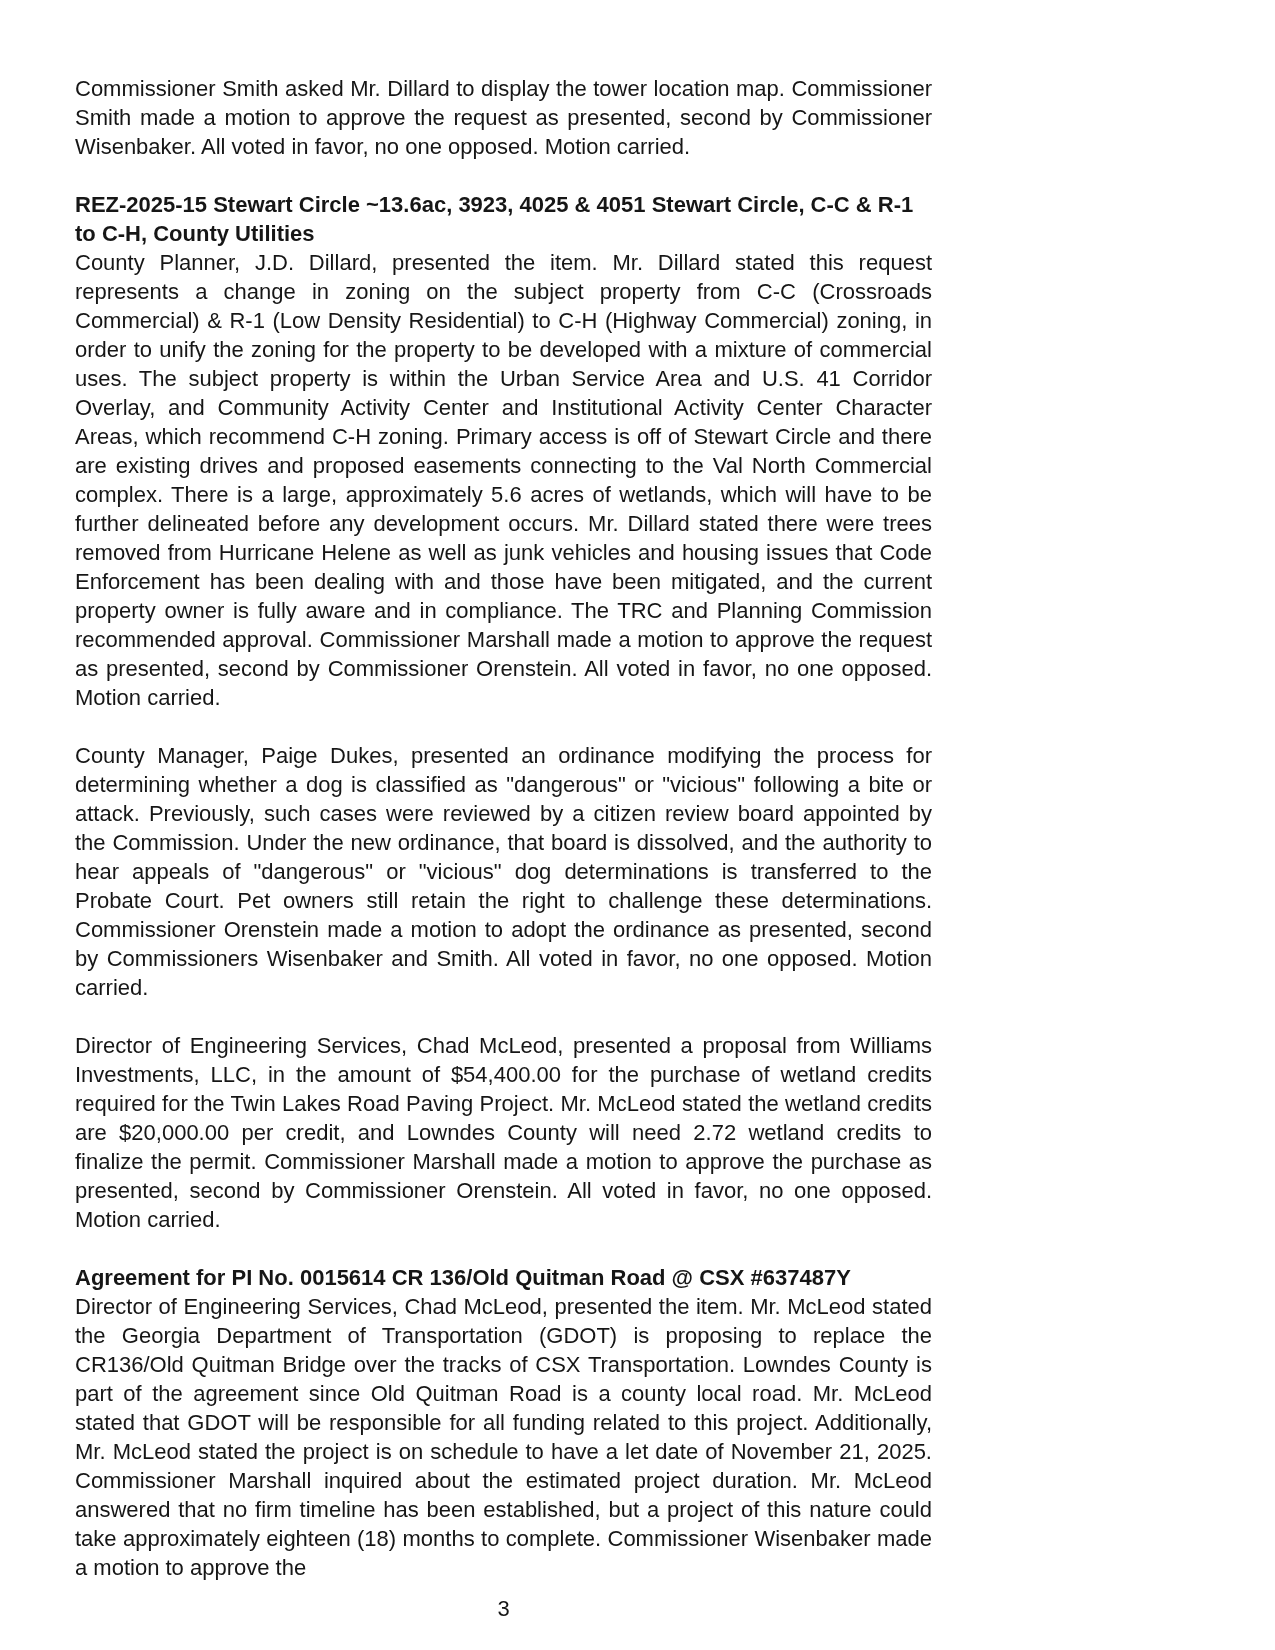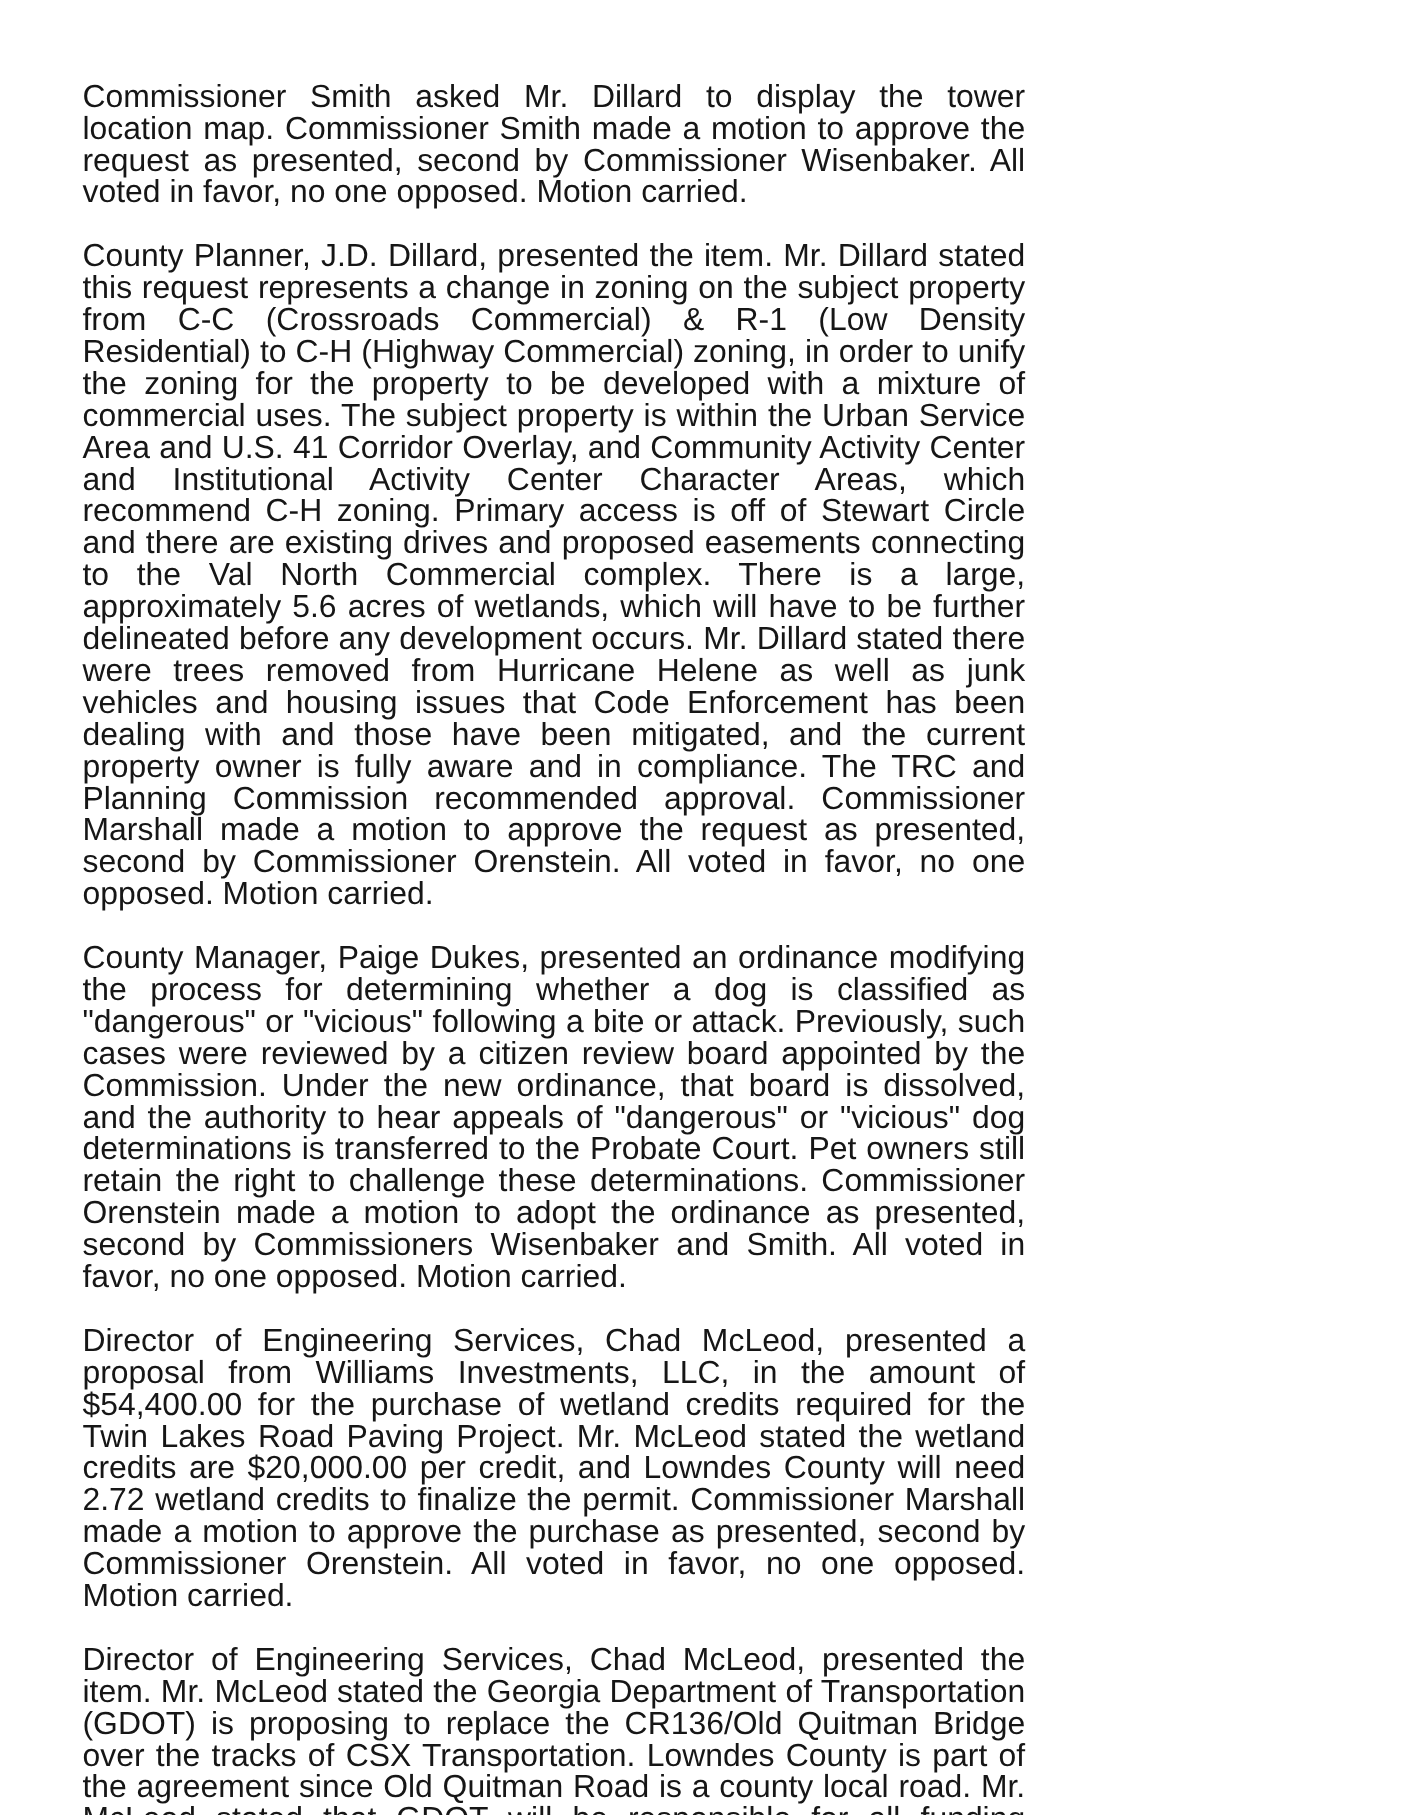--- a/index.html
+++ b/index.html
@@ -7,21 +7,21 @@
     padding: 0;
     background: #ffffff;
   }
   .page {
     position: relative;
     width: 1015px;
     height: 1650px;
     box-sizing: border-box;
     background: #ffffff;
     font-family: "Liberation Sans", sans-serif;
-    font-size: 29px;
+    font-size: 22px;
     line-height: 29px;
     color: #161616;
     padding: 74px 83px 0 75px;
     overflow: hidden;
   }
   .block-para {
     text-align: justify;
     margin: 0 0 29px 0;
   }
   .block-para.flush {
@@ -43,28 +43,30 @@
     margin-top: 8px;
   }
 </style>
 </head>
 <body>
 
 <div class="page">
 
   <p class="block-para">Commissioner Smith asked Mr. Dillard to display the tower location map. Commissioner Smith made a motion to approve the request as presented, second by Commissioner Wisenbaker. All voted in favor, no one opposed. Motion carried.</p>
 
+  <p class="block-heading">REZ-2025-15 Stewart Circle ~13.6ac, 3923, 4025 &amp; 4051 Stewart Circle, C-C &amp; R-1 to C-H, County Utilities</p>
 
   <p class="block-para">County Planner, J.D. Dillard, presented the item. Mr. Dillard stated this request represents a change in zoning on the subject property from C-C (Crossroads Commercial) &amp; R-1 (Low Density Residential) to C-H (Highway Commercial) zoning, in order to unify the zoning for the property to be developed with a mixture of commercial uses. The subject property is within the Urban Service Area and U.S. 41 Corridor Overlay, and Community Activity Center and Institutional Activity Center Character Areas, which recommend C-H zoning. Primary access is off of Stewart Circle and there are existing drives and proposed easements connecting to the Val North Commercial complex. There is a large, approximately 5.6 acres of wetlands, which will have to be further delineated before any development occurs. Mr. Dillard stated there were trees removed from Hurricane Helene as well as junk vehicles and housing issues that Code Enforcement has been dealing with and those have been mitigated, and the current property owner is fully aware and in compliance. The TRC and Planning Commission recommended approval. Commissioner Marshall made a motion to approve the request as presented, second by Commissioner Orenstein. All voted in favor, no one opposed. Motion carried.</p>
 
 
 
   <p class="block-para">County Manager, Paige Dukes, presented an ordinance modifying the process for determining whether a dog is classified as "dangerous" or "vicious" following a bite or attack. Previously, such cases were reviewed by a citizen review board appointed by the Commission. Under the new ordinance, that board is dissolved, and the authority to hear appeals of "dangerous" or "vicious" dog determinations is transferred to the Probate Court. Pet owners still retain the right to challenge these determinations. Commissioner Orenstein made a motion to adopt the ordinance as presented, second by Commissioners Wisenbaker and Smith. All voted in favor, no one opposed. Motion carried.</p>
 
 
   <p class="block-para">Director of Engineering Services, Chad McLeod, presented a proposal from Williams Investments, LLC, in the amount of $54,400.00 for the purchase of wetland credits required for the Twin Lakes Road Paving Project. Mr. McLeod stated the wetland credits are $20,000.00 per credit, and Lowndes County will need 2.72 wetland credits to finalize the permit. Commissioner Marshall made a motion to approve the purchase as presented, second by Commissioner Orenstein. All voted in favor, no one opposed. Motion carried.</p>
 
+  <p class="block-heading spaced">Agreement for PI No. 0015614 CR 136/Old Quitman Road @ CSX #637487Y</p>
 
   <p class="block-para flush">Director of Engineering Services, Chad McLeod, presented the item. Mr. McLeod stated the Georgia Department of Transportation (GDOT) is proposing to replace the CR136/Old Quitman Bridge over the tracks of CSX Transportation. Lowndes County is part of the agreement since Old Quitman Road is a county local road. Mr. McLeod stated that GDOT will be responsible for all funding related to this project. Additionally, Mr. McLeod stated the project is on schedule to have a let date of November 21, 2025. Commissioner Marshall inquired about the estimated project duration. Mr. McLeod answered that no firm timeline has been established, but a project of this nature could take approximately eighteen (18) months to complete. Commissioner Wisenbaker made a motion to approve the</p>
 
   <p class="page-number">3</p>
 
 </div>
 
 </body></html>

